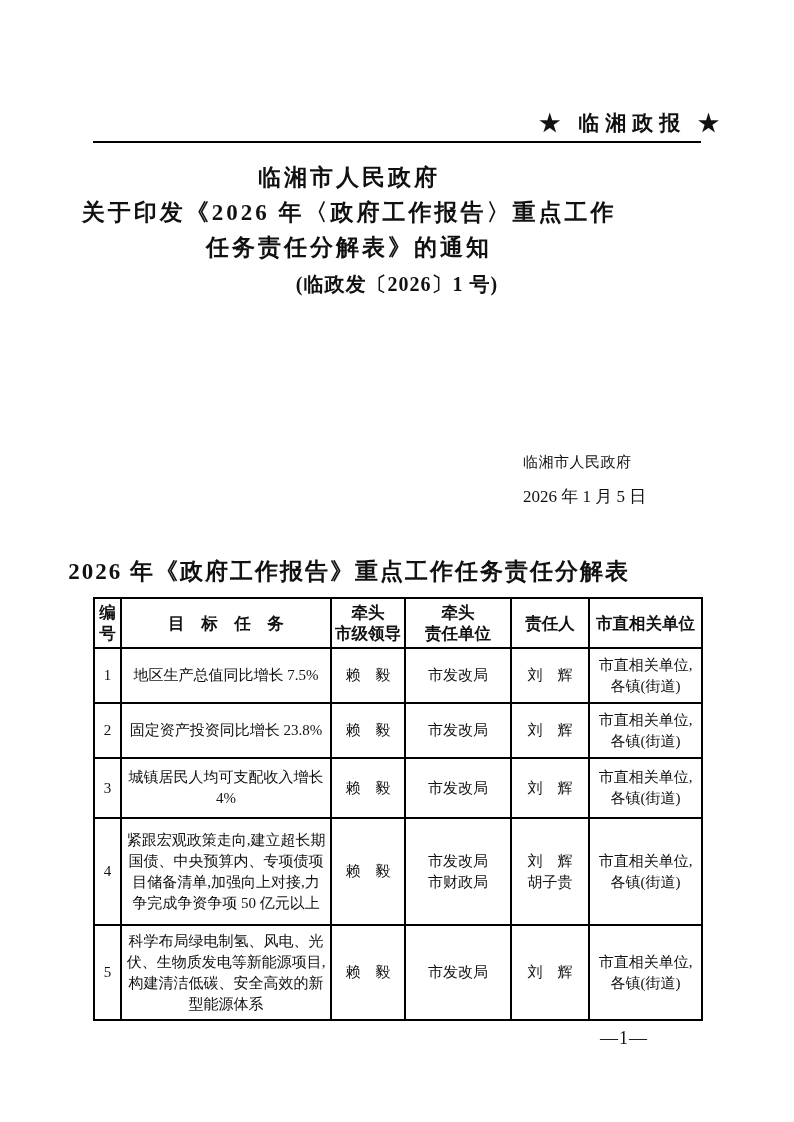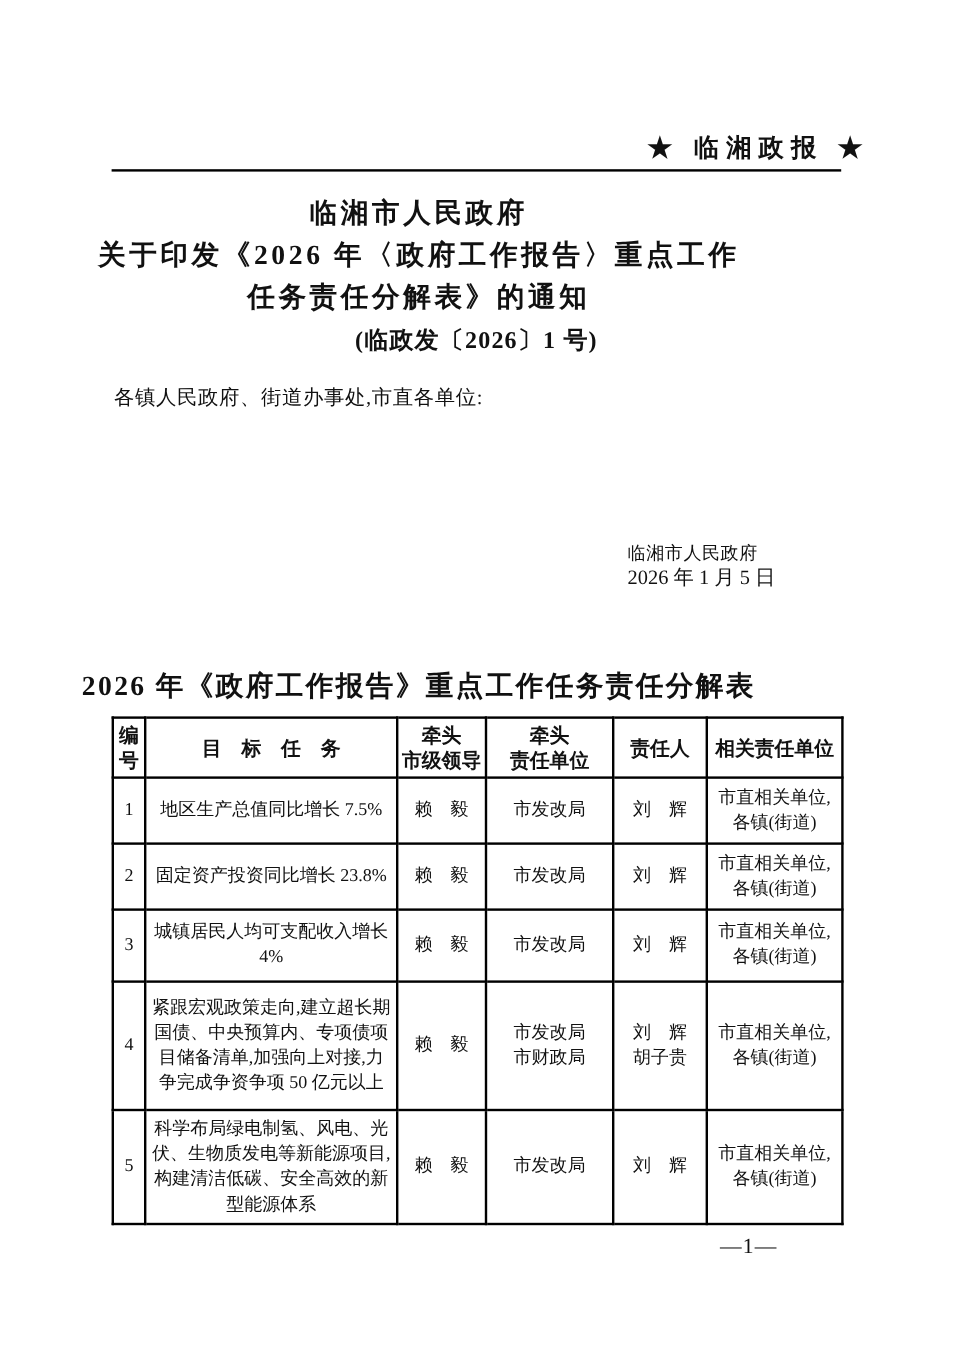--- a/index.html
+++ b/index.html
@@ -68,21 +68,21 @@
     text-indent: 2.6em;
     text-align: justify;
     letter-spacing: 0.5px;
   }
   .sign-block {
     position: absolute;
     left: 523px;
     top: 452px;
   }
   .signer { font-size: 15px; line-height: 20px; letter-spacing: 0.5px; }
-  .sign-date { font-size: 17px; line-height: 20px; }
+  .sign-date { font-size: 17px; line-height: 20px; margin-top: 15px; }
 
   
   .table-title {
     position: absolute;
     left: 0;
     top: 556px;
     width: 794px;
     text-align: center;
     font-size: 23px;
     font-weight: bold;
@@ -144,21 +144,20 @@
   </div>
   <div class="header-rule"></div>
 
   <div class="title-block">
     <div class="cal t-line">临湘市人民政府</div>
     <div class="cal t-line">关于印发《2026 年〈政府工作报告〉重点工作</div>
     <div class="cal t-line">任务责任分解表》的通知</div>
     <div class="doc-number">(临政发〔2026〕1 号)</div>
   </div>
 
-  <div class="salutation">各镇人民政府、街道办事处,市直各单位:</div>
 
 
   <div class="sign-block">
     <div class="signer">临湘市人民政府</div>
     <div class="sign-date">2026 年 1 月 5 日</div>
   </div>
 
   <div class="table-title cal">2026 年《政府工作报告》重点工作任务责任分解表</div>
 
   <table class="decomp">
@@ -173,21 +172,21 @@
     <tbody>
       <tr class="r-head">
         <th>编
 号</th>
         <th>目　标　任　务</th>
         <th>牵头
 市级领导</th>
         <th>牵头
 责任单位</th>
         <th>责任人</th>
-        <th>相关责任单位</th>
+        <th>市直相关单位</th>
       </tr>
       <tr class="r1">
         <td class="cell-no">1</td>
         <td class="cell-task">地区生产总值同比增长 7.5%</td>
         <td class="cell-leader">赖　毅</td>
         <td class="cell-lead-unit">市发改局</td>
         <td class="cell-responsible">刘　辉</td>
         <td class="cell-related">市直相关单位,
 各镇(街道)</td>
       </tr>

